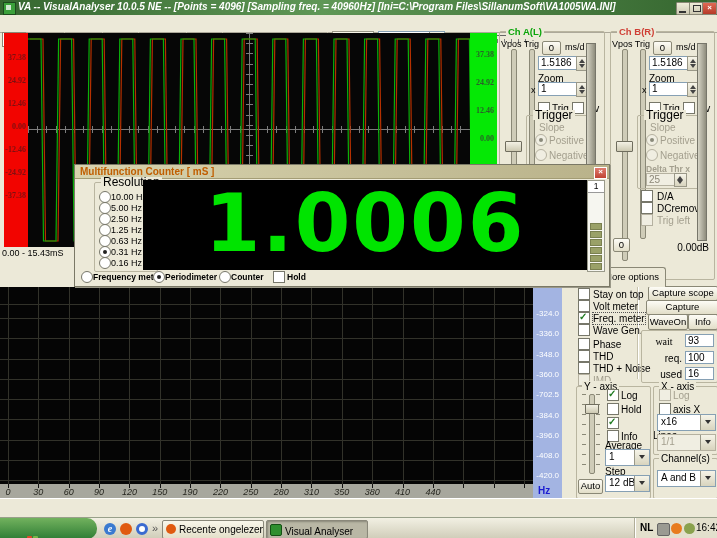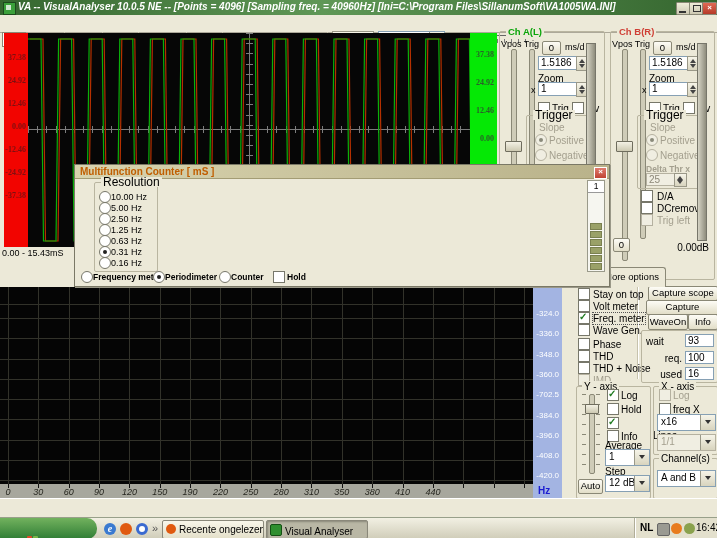--- a/index.html
+++ b/index.html
@@ -318,20 +318,23 @@
       <div class="lbl s9" style="left:16px;top:31px;">2.50 Hz</div>
       <span class="radio" style="left:4px;top:41px;"></span>
       <div class="lbl s9" style="left:16px;top:42px;">1.25 Hz</div>
       <span class="radio" style="left:4px;top:52px;"></span>
       <div class="lbl s9" style="left:16px;top:53px;">0.63 Hz</div>
       <span class="radio on" style="left:4px;top:63px;"></span>
       <div class="lbl s9" style="left:16px;top:64px;">0.31 Hz</div>
       <span class="radio" style="left:4px;top:74px;"></span>
       <div class="lbl s9" style="left:16px;top:75px;">0.16 Hz</div>
     </div>
+    <div class="cdisp">
+      <div class="cval">1.0006</div>
+    </div>
     <div class="cstrip">
       <div class="cs-top">1</div>
       <div class="seg" style="top:42px;"></div>
       <div class="seg" style="top:50px;"></div>
       <div class="seg" style="top:58px;"></div>
       <div class="seg" style="top:66px;"></div>
       <div class="seg" style="top:74px;"></div>
       <div class="seg" style="top:82px;"></div>
     </div>
     <div class="abs" style="left:0;top:104px;width:534px;height:16px;">
@@ -395,21 +398,21 @@
   <div class="lbl" style="left:593px;top:363px;">THD + Noise</div>
   <span class="cb dis" style="left:578px;top:374px;"></span>
   <div class="lbl dis-t" style="left:593px;top:375px;">IMD</div>
 
   <div class="btn" style="left:648px;top:286px;width:68px;height:13px;line-height:12px;">Capture scope</div>
   <div class="btn" style="left:646px;top:300px;width:71px;height:13px;line-height:12px;">Capture spectrum</div>
   <div class="btn" style="left:648px;top:314px;width:38px;height:14px;line-height:13px;">WaveOn</div>
   <div class="btn" style="left:688px;top:314px;width:28px;height:14px;line-height:13px;">Info</div>
 
   <div class="gb" style="left:641px;top:330px;width:75px;height:51px;"></div>
-  <div class="lbl" style="left:646px;top:336px;width:36px;text-align:left;">wait</div>
+  <div class="lbl" style="left:646px;top:336px;width:36px;text-align:center;font-family:Liberation Serif, serif;">wait</div>
   <div class="edit" style="left:685px;top:334px;width:23px;height:11px;">93</div>
   <div class="lbl" style="left:646px;top:353px;width:36px;text-align:right;">req.</div>
   <div class="edit" style="left:685px;top:351px;width:23px;height:11px;">100</div>
   <div class="lbl" style="left:646px;top:369px;width:36px;text-align:right;">used</div>
   <div class="edit" style="left:685px;top:367px;width:23px;height:11px;">16</div>
 
   <div class="gb" style="left:576px;top:386px;width:73px;height:111px;"></div>
   <div class="lbl" style="left:582px;top:381px;background:#ece9d8;padding:0 2px;">Y - axis</div>
   <div class="tickcol" style="left:582px;top:394px;height:78px;"></div>
   <div class="vtrack" style="left:589px;top:394px;height:78px;"></div>
@@ -437,21 +440,21 @@
     <span class="cbtn">
         <span class="car"></span>
       </span>
   </div>
 
   <div class="gb" style="left:653px;top:386px;width:63px;height:67px;"></div>
   <div class="lbl" style="left:659px;top:381px;background:#ece9d8;padding:0 2px;">X - axis</div>
   <span class="cb dis" style="left:659px;top:389px;"></span>
   <div class="lbl dis-t" style="left:673px;top:390px;">Log</div>
   <span class="cb" style="left:659px;top:403px;"></span>
-  <div class="lbl" style="left:673px;top:404px;">freq X</div>
+  <div class="lbl" style="left:673px;top:404px;">axis X</div>
   <div class="abs combo" style="left:657px;top:414px;width:54px;height:15px;">
     <span>x16</span>
     <span class="cbtn">
         <span class="car"></span>
       </span>
   </div>
   <div class="abs combo dis" style="left:657px;top:434px;width:54px;height:15px;">
     <span>1/1</span>
     <span class="cbtn">
         <span class="car"></span>

